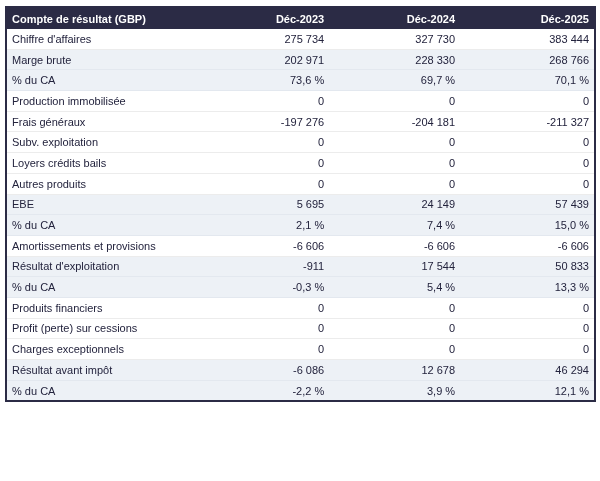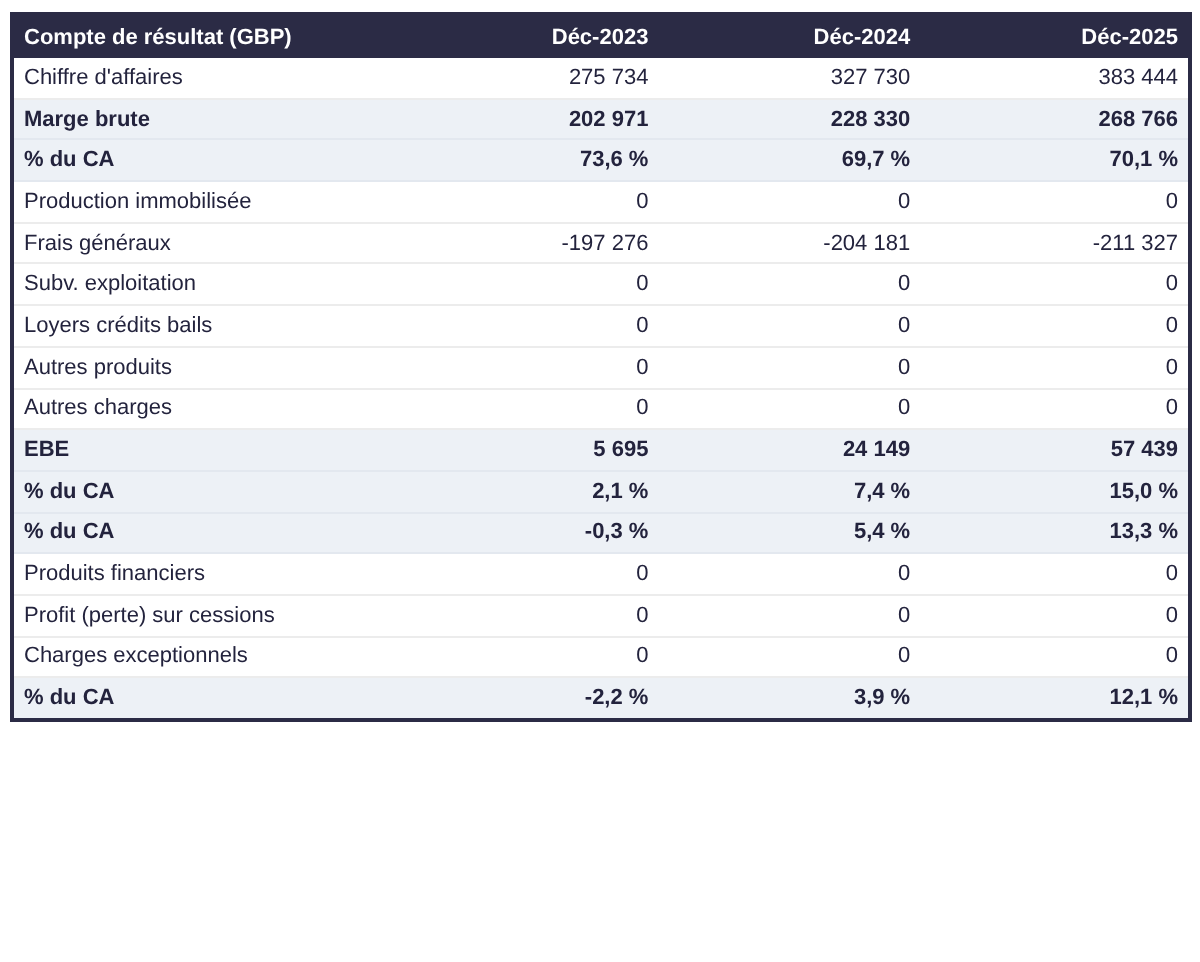--- a/index.html
+++ b/index.html
@@ -56,21 +56,21 @@
     height: 17.7px;
     vertical-align: middle;
     border-bottom: 1px solid #ececec;
     white-space: nowrap;
     overflow: hidden;
     background: #ffffff;
   }
   tbody tr:last-child td { border-bottom: none; }
   tr.em td {
     background: #edf1f6;
-    font-weight: 700;
+    font-weight: 400;
     border-bottom-color: #e3e8ef;
   }
 </style>
 </head>
 <body>
 
 <div class="table-wrap">
   <table class="income-statement">
     <colgroup>
       <col class="c-label">
@@ -128,38 +128,44 @@
     <td class="num">0</td>
     <td class="num">0</td>
     <td class="num">0</td>
   </tr>
         <tr>
     <td class="label">Autres produits</td>
     <td class="num">0</td>
     <td class="num">0</td>
     <td class="num">0</td>
   </tr>
-        <tr>
-    <td class="label">Autres charges</td>
-    <td class="num">0</td>
-    <td class="num">0</td>
-    <td class="num">0</td>
-  </tr>
         <tr class="em">
     <td class="label">EBE</td>
     <td class="num">5 695</td>
     <td class="num">24 149</td>
     <td class="num">57 439</td>
   </tr>
         <tr class="em">
     <td class="label">% du CA</td>
     <td class="num">2,1 %</td>
     <td class="num">7,4 %</td>
     <td class="num">15,0 %</td>
   </tr>
+        <tr>
+    <td class="label">Amortissements et provisions</td>
+    <td class="num">-6 606</td>
+    <td class="num">-6 606</td>
+    <td class="num">-6 606</td>
+  </tr>
+        <tr class="em">
+    <td class="label">Résultat d'exploitation</td>
+    <td class="num">-911</td>
+    <td class="num">17 544</td>
+    <td class="num">50 833</td>
+  </tr>
         <tr class="em">
     <td class="label">% du CA</td>
     <td class="num">-0,3 %</td>
     <td class="num">5,4 %</td>
     <td class="num">13,3 %</td>
   </tr>
         <tr>
     <td class="label">Produits financiers</td>
     <td class="num">0</td>
     <td class="num">0</td>
@@ -169,20 +175,26 @@
     <td class="label">Profit (perte) sur cessions</td>
     <td class="num">0</td>
     <td class="num">0</td>
     <td class="num">0</td>
   </tr>
         <tr>
     <td class="label">Charges exceptionnels</td>
     <td class="num">0</td>
     <td class="num">0</td>
     <td class="num">0</td>
+  </tr>
+        <tr class="em">
+    <td class="label">Résultat avant impôt</td>
+    <td class="num">-6 086</td>
+    <td class="num">12 678</td>
+    <td class="num">46 294</td>
   </tr>
         <tr class="em">
     <td class="label">% du CA</td>
     <td class="num">-2,2 %</td>
     <td class="num">3,9 %</td>
     <td class="num">12,1 %</td>
   </tr>
       </tbody>
   </table>
 </div>

